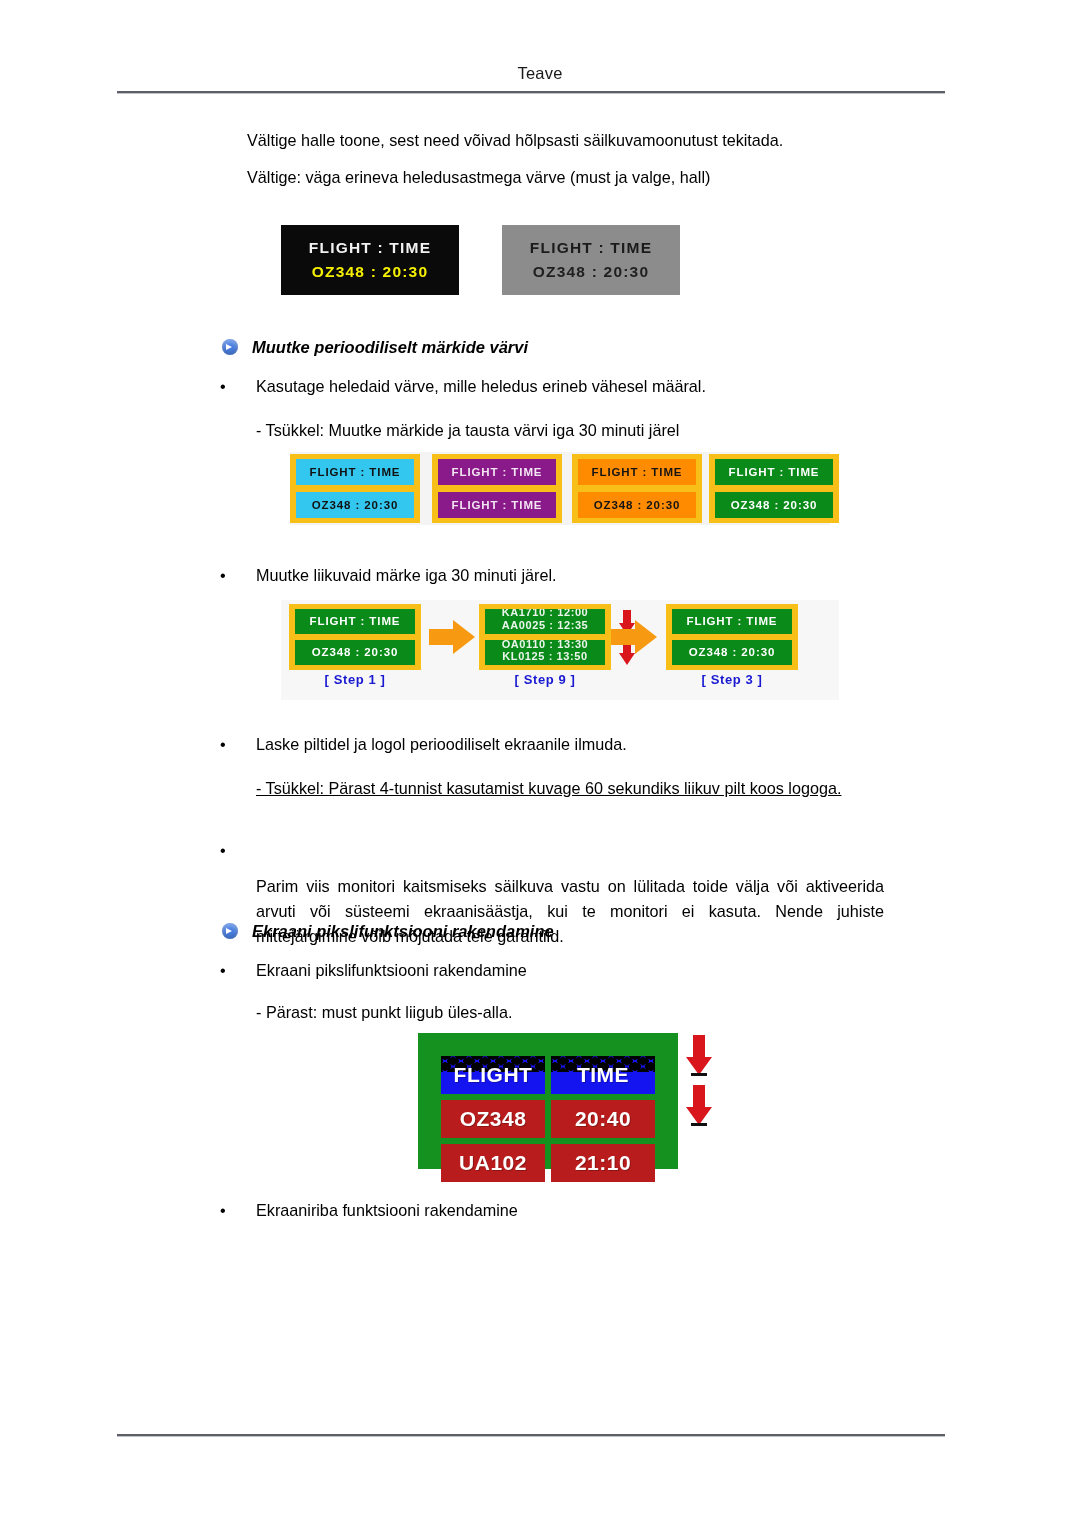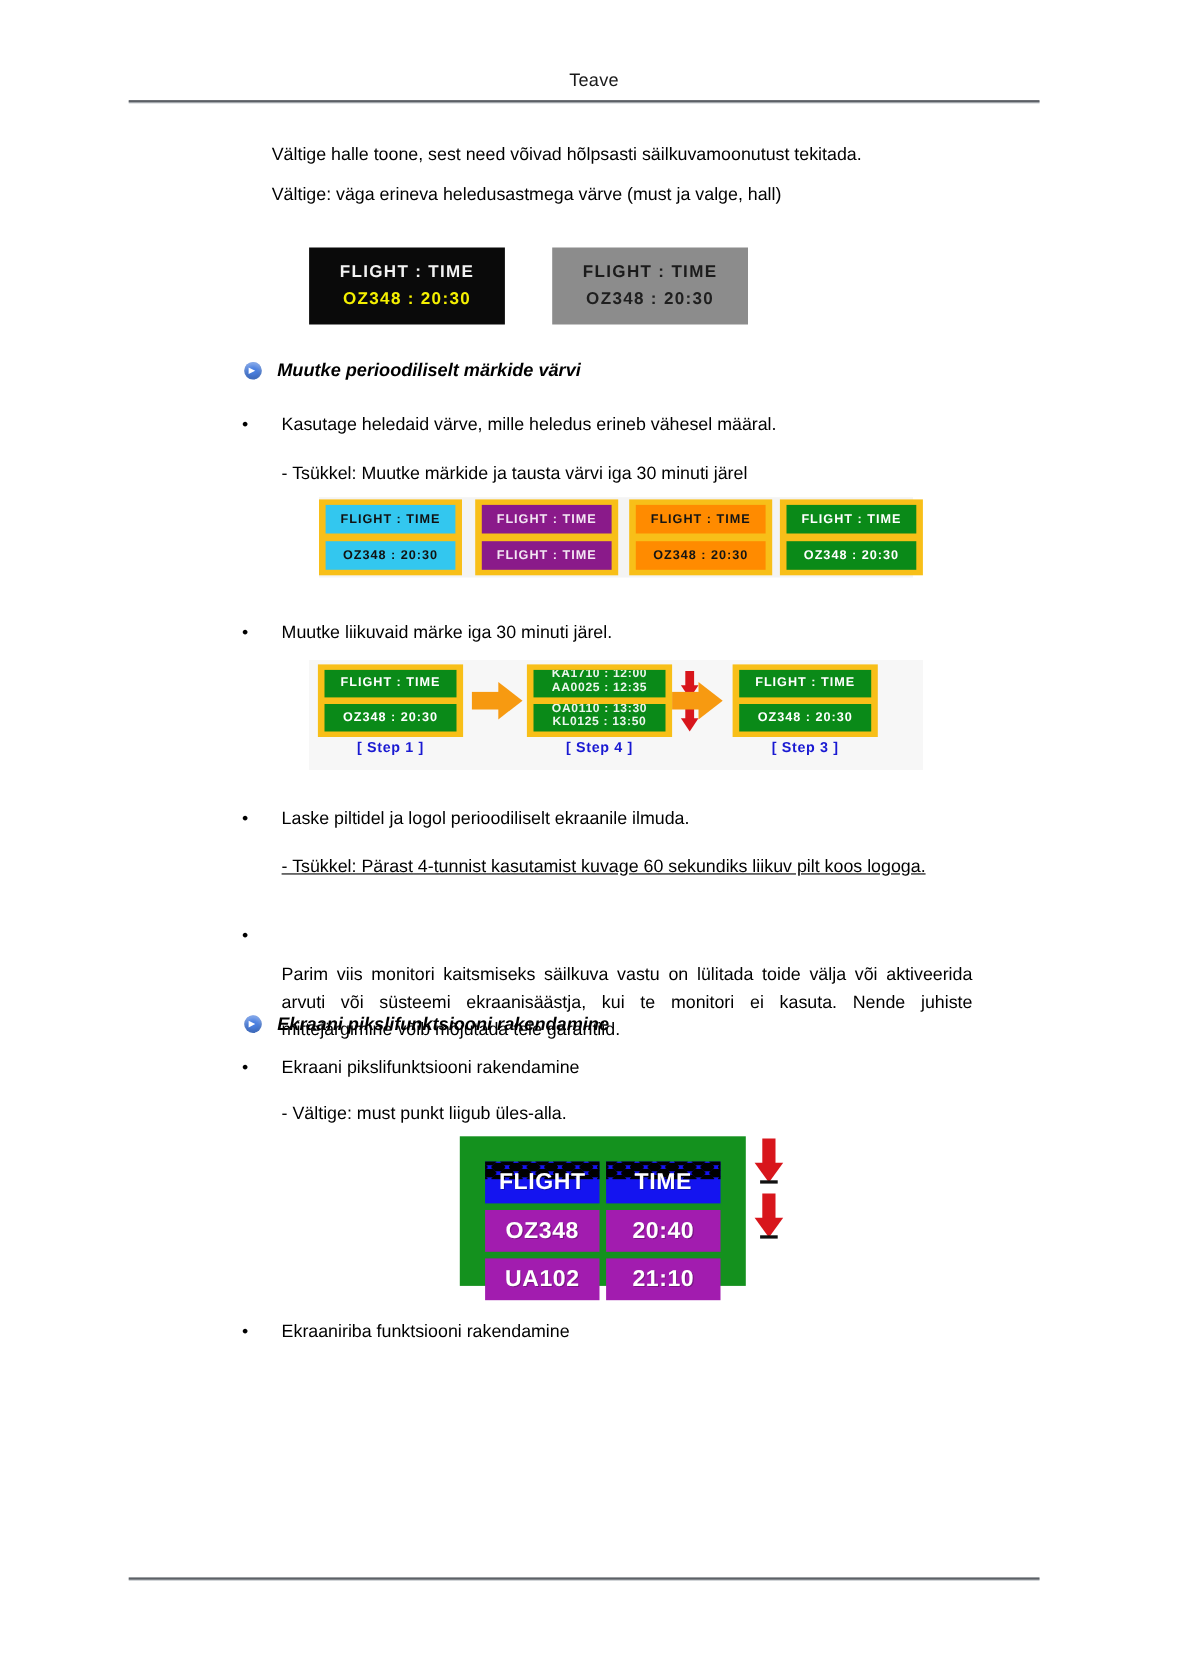--- a/index.html
+++ b/index.html
@@ -309,21 +309,21 @@
     justify-content: center;
     font-weight: bold;
     font-size: 21px;
     color: #ffffff;
     letter-spacing: 0.5px;
     position: relative;
     overflow: hidden;
     text-shadow: 1px 1px 0 rgba(0,0,0,0.25);
   }
   .bc-head { background: #1414f0; }
-  .bc-body { background: #a21caf; }
+  .bc-body { background: #b91c1c; }
   .bc-head::before {
     content: "";
     position: absolute;
     left: -4px; top: -6px;
     right: -4px; height: 22px;
     background-image:
       radial-gradient(#000 52%, transparent 54%),
       radial-gradient(#000 52%, transparent 54%);
     background-size: 16px 11px, 16px 11px;
     background-position: 0 0, 8px 5.5px;
@@ -381,21 +381,21 @@
     <div class="simple-panel panel-black">
       <span class="row1">FLIGHT  :  TIME</span>
       <span class="row2">OZ348   :  20:30</span>
     </div>
     <div class="simple-panel panel-gray">
       <span class="row1">FLIGHT  :  TIME</span>
       <span class="row2">OZ348   :  20:30</span>
     </div>
   </div>
 
-  <div class="arrow-heading" style="left:222px; top:328px;">
+  <div class="arrow-heading" style="left:222px; top:338px;">
     <span class="arrow-icon"></span>
     <span class="ah-label">Muutke perioodiliselt märkide värvi</span>
   </div>
 
   <div class="bullet-row" style="left:220px; top:374px; width:720px;">
     <span class="bullet-dot">•</span>
     <span class="bullet-text">Kasutage heledaid värve, mille heledus erineb vähesel määral.</span>
   </div>
   <div class="para" style="left:256px; top:418px; width:700px;">- Tsükkel: Muutke märkide ja tausta värvi iga 30 minuti järel</div>
 
@@ -439,21 +439,21 @@
     <div class="step-panel sp2">
       <div class="cell scrollcell">
         <div class="sc-inner sc-a">KA1710  :  12:00</div>
         <div class="sc-inner" style="top:10px;">AA0025  :  12:35</div>
       </div>
       <div class="cell scrollcell">
         <div class="sc-inner sc-b">OA0110  :  13:30</div>
         <div class="sc-inner" style="top:10px;">KL0125  :  13:50</div>
       </div>
     </div>
-    <div class="step-label sl2">[ Step 4 ]</div>
+    <div class="step-label sl2">[ Step 9 ]</div>
 
     <div class="reddown rd-s2a">
       <span class="shaft"></span>
         <span class="head"></span>
     </div>
     <div class="reddown rd-s2b">
       <span class="shaft"></span>
         <span class="head"></span>
     </div>
 
@@ -482,21 +482,21 @@
 
   <div class="arrow-heading" style="left:222px; top:922px;">
     <span class="arrow-icon"></span>
     <span class="ah-label">Ekraani pikslifunktsiooni rakendamine</span>
   </div>
 
   <div class="bullet-row" style="left:220px; top:958px; width:720px;">
     <span class="bullet-dot">•</span>
     <span class="bullet-text">Ekraani pikslifunktsiooni rakendamine</span>
   </div>
-  <div class="para" style="left:256px; top:1000px; width:700px;">- Vältige: must punkt liigub üles-alla.</div>
+  <div class="para" style="left:256px; top:1000px; width:700px;">- Pärast: must punkt liigub üles-alla.</div>
 
   <div class="fig4">
     <div class="board-row">
       <div class="board-cell bc-head">
         <span class="lbl">FLIGHT</span>
       </div>
       <div class="board-cell bc-head">
         <span class="lbl">TIME</span>
       </div>
     </div>

